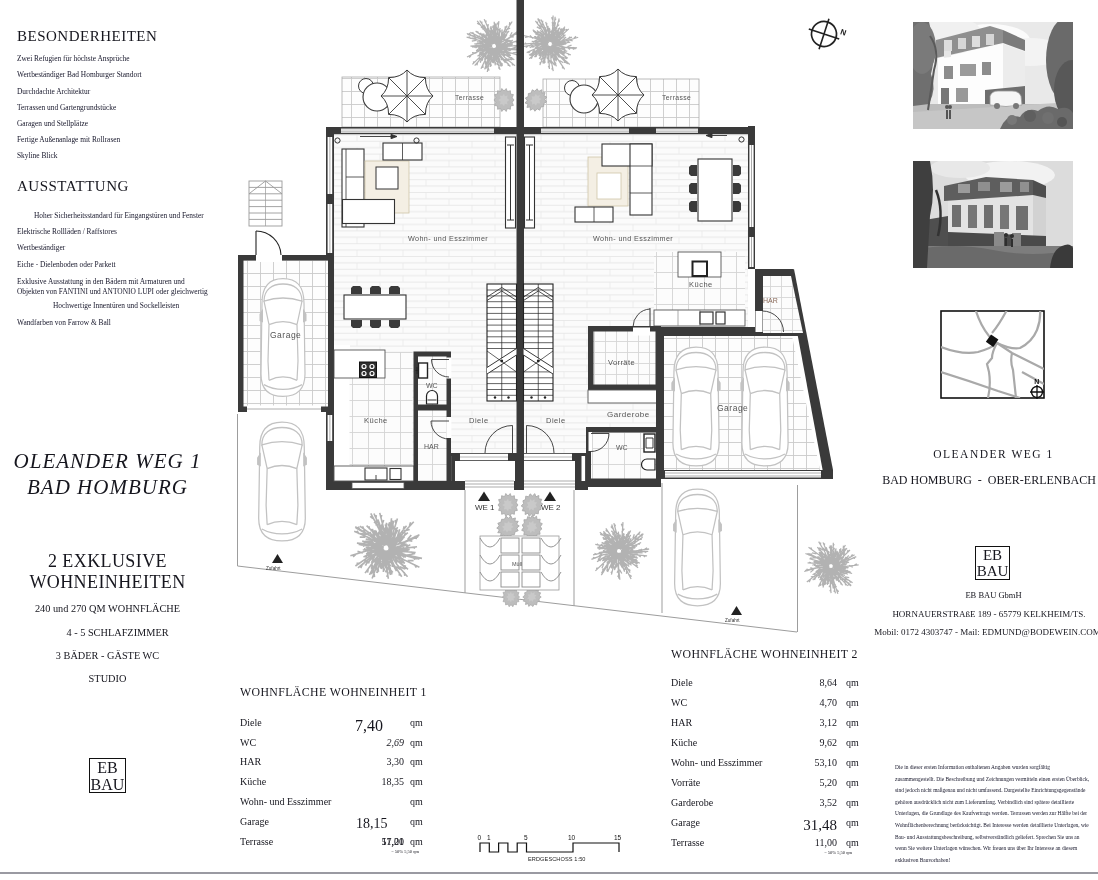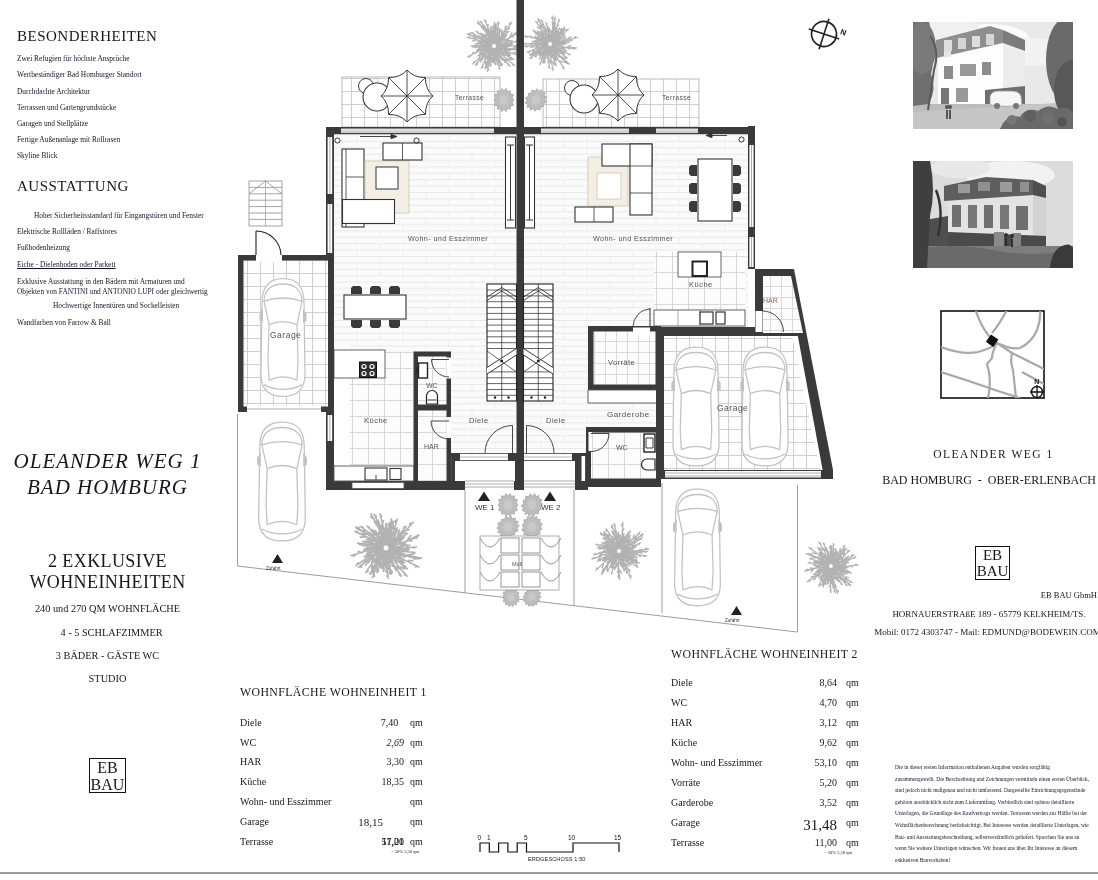--- a/index.html
+++ b/index.html
@@ -18,56 +18,56 @@
 <div class="abs item" style="left:17px;top:87px;">Durchdachte Architektur</div>
 <div class="abs item" style="left:17px;top:103px;">Terrassen und Gartengrundstücke</div>
 <div class="abs item" style="left:17px;top:119px;">Garagen und Stellplätze</div>
 <div class="abs item" style="left:17px;top:135px;">Fertige Außenanlage mit Rollrasen</div>
 <div class="abs item" style="left:17px;top:151px;">Skyline Blick</div>
 
 <div class="abs" style="left:17px;top:178px;font-size:15px;letter-spacing:0.5px;">AUSSTATTUNG</div>
 
 <div class="abs item" style="left:17px;top:211px;padding-left:17px;">Hoher Sicherheitsstandard für Eingangstüren und Fenster</div>
 <div class="abs item" style="left:17px;top:227px;">Elektrische Rollläden / Raffstores</div>
-<div class="abs item" style="left:17px;top:243px;">Fußbodenheizung</div>
-<div class="abs item" style="left:17px;top:260px;text-decoration:underline;">Eiche -  Dielenboden oder Parkett</div>
+<div class="abs item" style="left:17px;top:243px;">Wertbeständiger</div>
+<div class="abs item" style="left:17px;top:260px;">Eiche -  Dielenboden oder Parkett</div>
 <div class="abs item" style="left:17px;top:277px;line-height:10px;">Exklusive Ausstattung in den Bädern mit Armaturen und<br>Objekten von FANTINI und ANTONIO LUPI oder gleichwertig</div>
 <div class="abs item" style="left:17px;top:301px;padding-left:36px;">Hochwertige Innentüren und Sockelleisten</div>
 <div class="abs item" style="left:17px;top:318px;">Wandfarben von Farrow &amp; Ball</div>
 
 <div class="abs" style="left:0px;top:448px;width:215px;text-align:center;font-style:italic;font-size:21px;line-height:26px;letter-spacing:1px;">OLEANDER WEG 1<br>BAD HOMBURG</div>
 
 <div class="abs" style="left:0px;top:551px;width:215px;text-align:center;font-size:18px;letter-spacing:0.4px;">2 EXKLUSIVE WOHNEINHEITEN</div>
 
 <div class="abs" style="left:0px;top:603px;width:215px;text-align:center;font-size:10.3px;">240 und 270 QM WOHNFLÄCHE</div>
-<div class="abs" style="left:4px;top:627px;width:215px;text-align:center;font-size:10.3px;">4  -  5  SCHLAFZIMMER</div>
+<div class="abs" style="left:10px;top:627px;width:215px;text-align:center;font-size:10.3px;">4  -  5  SCHLAFZIMMER</div>
 <div class="abs" style="left:0px;top:650px;width:215px;text-align:center;font-size:10.3px;">3 BÄDER  -   GÄSTE WC</div>
 <div class="abs" style="left:0px;top:673px;width:215px;text-align:center;font-size:10.3px;">STUDIO</div>
 
 <div class="abs" style="left:89px;top:758px;width:35px;height:33px;border:1.6px solid #111;text-align:center;font-size:16px;line-height:17px;">EB<br>BAU</div>
 
 <div class="abs" style="left:240px;top:685px;font-size:11.8px;letter-spacing:0.4px;">WOHNFLÄCHE WOHNEINHEIT 1</div>
 
 <div class="abs" style="left:240px;top:717px;font-size:10px;">Diele</div>
-<div class="abs" style="left:365px;top:717px;width:49px;text-align:center;font-size:10px;">7,40</div>
+<div class="abs" style="left:355px;top:717px;width:49px;text-align:left;font-size:16px;">7,40</div>
 <div class="abs" style="left:410px;top:717px;font-size:10px;">qm</div>
 <div class="abs" style="left:240px;top:737px;font-size:10px;">WC</div>
 <div class="abs" style="left:355px;top:737px;width:49px;text-align:right;font-size:10px;font-style:italic;">2,69</div>
 <div class="abs" style="left:410px;top:737px;font-size:10px;">qm</div>
 <div class="abs" style="left:240px;top:756px;font-size:10px;">HAR</div>
 <div class="abs" style="left:355px;top:756px;width:49px;text-align:right;font-size:10px;">3,30</div>
 <div class="abs" style="left:410px;top:756px;font-size:10px;">qm</div>
 <div class="abs" style="left:240px;top:776px;font-size:10px;">Küche</div>
 <div class="abs" style="left:355px;top:776px;width:49px;text-align:right;font-size:10px;">18,35</div>
 <div class="abs" style="left:410px;top:776px;font-size:10px;">qm</div>
 <div class="abs" style="left:240px;top:796px;font-size:10px;">Wohn- und Esszimmer</div>
 <div class="abs" style="left:355px;top:796px;width:49px;text-align:right;font-size:10px;margin-top:40px;">57,21</div>
 <div class="abs" style="left:410px;top:796px;font-size:10px;">qm</div>
 <div class="abs" style="left:240px;top:816px;font-size:10px;">Garage</div>
-<div class="abs" style="left:334px;top:816px;width:49px;text-align:right;font-size:11px;">18,15</div>
+<div class="abs" style="left:356px;top:816px;width:49px;font-size:14px;">18,15</div>
 <div class="abs" style="left:410px;top:816px;font-size:10px;">qm</div>
 <div class="abs" style="left:240px;top:836px;font-size:10px;">Terrasse</div>
 <div class="abs" style="left:355px;top:836px;width:49px;text-align:right;font-size:10px;">11,00</div>
 <div class="abs" style="left:410px;top:836px;font-size:10px;">qm</div>
 <div class="abs" style="left:370px;top:849px;width:49px;text-align:right;font-size:4.5px;">= 50% 5,50 qm</div>
 
 <div class="abs" style="left:671px;top:647px;font-size:11.8px;letter-spacing:0.4px;">WOHNFLÄCHE WOHNEINHEIT 2</div>
 
 <div class="abs" style="left:671px;top:677px;font-size:10px;">Diele</div>
 <div class="abs" style="left:788px;top:677px;width:49px;text-align:right;font-size:10px;">8,64</div>
@@ -97,21 +97,21 @@
 <div class="abs" style="left:788px;top:837px;width:49px;text-align:right;font-size:10px;">11,00</div>
 <div class="abs" style="left:846px;top:837px;font-size:10px;">qm</div>
 <div class="abs" style="left:803px;top:850px;width:49px;text-align:right;font-size:4.5px;">= 50% 5,50 qm</div>
 
 <div class="abs" style="left:890px;top:448px;width:207px;text-align:center;font-size:11.5px;letter-spacing:1.5px;">OLEANDER WEG 1</div>
 
 <div class="abs" style="left:878px;top:473px;width:222px;text-align:center;font-size:12px;letter-spacing:0px;white-space:nowrap;">BAD HOMBURG&nbsp; -&nbsp; OBER-ERLENBACH</div>
 
 <div class="abs" style="left:975px;top:546px;width:33px;height:32px;border:1.5px solid #111;text-align:center;font-size:15px;line-height:16px;">EB<br>BAU</div>
 
-<div class="abs" style="left:890px;top:590px;width:207px;text-align:right;font-size:8.5px;">EB  BAU GbmH</div>
+<div class="abs" style="left:890px;top:590px;width:207px;text-align:center;font-size:8.5px;">EB  BAU GbmH</div>
 <div class="abs" style="left:880px;top:609px;width:218px;text-align:center;font-size:9px;">HORNAUERSTRAßE 189  -  65779 KELKHEIM/TS.</div>
 <div class="abs" style="left:870px;top:627px;width:235px;text-align:center;font-size:9px;white-space:nowrap;">Mobil:  0172 4303747 -   Mail: EDMUND@BODEWEIN.COM</div>
 
 <div class="abs" id="disc" style="left:895px;top:762px;width:195px;font-size:5.4px;line-height:11.6px;color:#16162a;">
 Die in dieser ersten Information enthaltenen Angaben wurden sorgfältig zusammengestellt.
 Die Beschreibung und Zeichnungen vermitteln einen ersten Überblick, sind jedoch nicht
 maßgenau und nicht umfassend. Dargestellte Einrichtungsgegenstände gehören ausdrücklich nicht
 zum Lieferumfang. Verbindlich sind spätere detaillierte Unterlagen, die Grundlage des Kaufvertrags
 werden. Terrassen werden zur Hälfte bei der Wohnflächenberechnung berücksichtigt.
 Bei Interesse werden detaillierte Unterlagen, wie Bau- und Ausstattungsbeschreibung,

